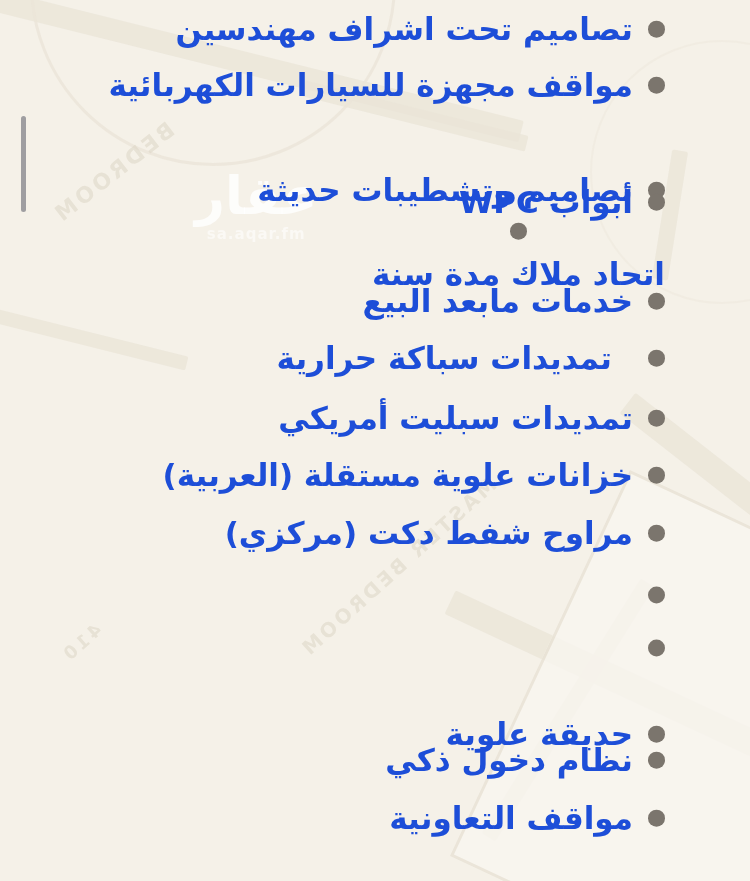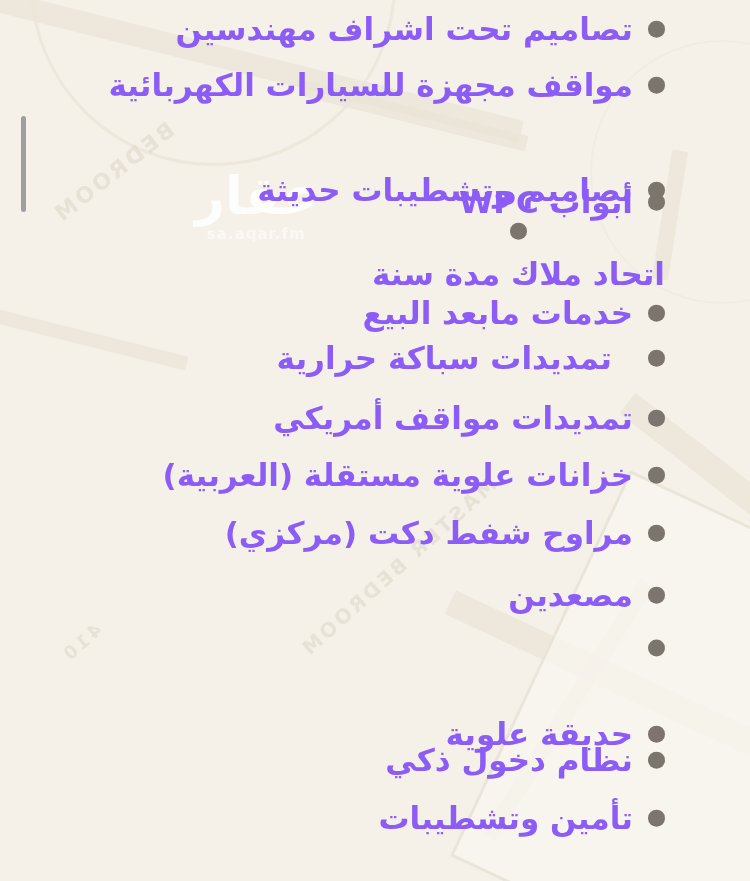--- a/index.html
+++ b/index.html
@@ -51,21 +51,21 @@
   
   .features{position:absolute;inset:0;direction:rtl;}
   .row{
     position:absolute;right:85px;display:flex;align-items:center;gap:15px;
     transform:translateY(-50%);white-space:nowrap;
   }
   .bullet{
     width:17px;height:17px;border-radius:50%;background:#7b756d;flex:0 0 auto;
   }
   .label{
-    font-size:31px;font-weight:700;color:#8b5cf6;line-height:1.25;
+    font-size:31px;font-weight:700;color:#1d4ed8;line-height:1.25;
   }
 </style>
 </head>
 <body>
 
 <div class="stage">
 
   <div class="plan">
     <div class="wall wall-a"></div>
     <div class="wall wall-b"></div>
@@ -103,54 +103,53 @@
       <span class="label">تصاميم وتشطيبات حديثة</span>
     </div>
       <div class="row" style="top: 202px;">
       <span class="bullet"></span>
       <span class="label">أبواب WPC</span>
     </div>
       <div class="row" style="top: 258px; flex-direction: column;">
       <span class="bullet"></span>
       <span class="label">اتحاد ملاك مدة سنة</span>
     </div>
-      <div class="row" style="top: 313px;">
+      <div class="row" style="top: 301px;">
       <span class="bullet"></span>
       <span class="label">خدمات مابعد البيع</span>
     </div>
       <div class="row" style="top: 358px; gap: 36px;">
       <span class="bullet"></span>
       <span class="label">تمديدات سباكة حرارية</span>
     </div>
       <div class="row" style="top: 418px;">
       <span class="bullet"></span>
-      <span class="label">تمديدات مواقف أمريكي</span>
+      <span class="label">تمديدات سبليت أمريكي</span>
     </div>
       <div class="row" style="top: 475px;">
       <span class="bullet"></span>
       <span class="label">خزانات علوية مستقلة (العربية)</span>
     </div>
       <div class="row" style="top: 533px;">
       <span class="bullet"></span>
       <span class="label">مراوح شفط دكت (مركزي)</span>
     </div>
       <div class="row" style="top: 595px;">
       <span class="bullet"></span>
-      <span class="label">مصعدين</span>
     </div>
       <div class="row" style="top: 648px;">
       <span class="bullet"></span>
     </div>
       <div class="row" style="top: 705px; margin-top: 29px;">
       <span class="bullet"></span>
       <span class="label">حديقة علوية</span>
     </div>
       <div class="row" style="top: 760px;">
       <span class="bullet"></span>
       <span class="label">نظام دخول ذكي</span>
     </div>
       <div class="row" style="top: 818px;">
       <span class="bullet"></span>
-      <span class="label">تأمين وتشطيبات</span>
+      <span class="label">مواقف التعاونية</span>
     </div>
     </div>
 
 </div>
 
 </body></html>

